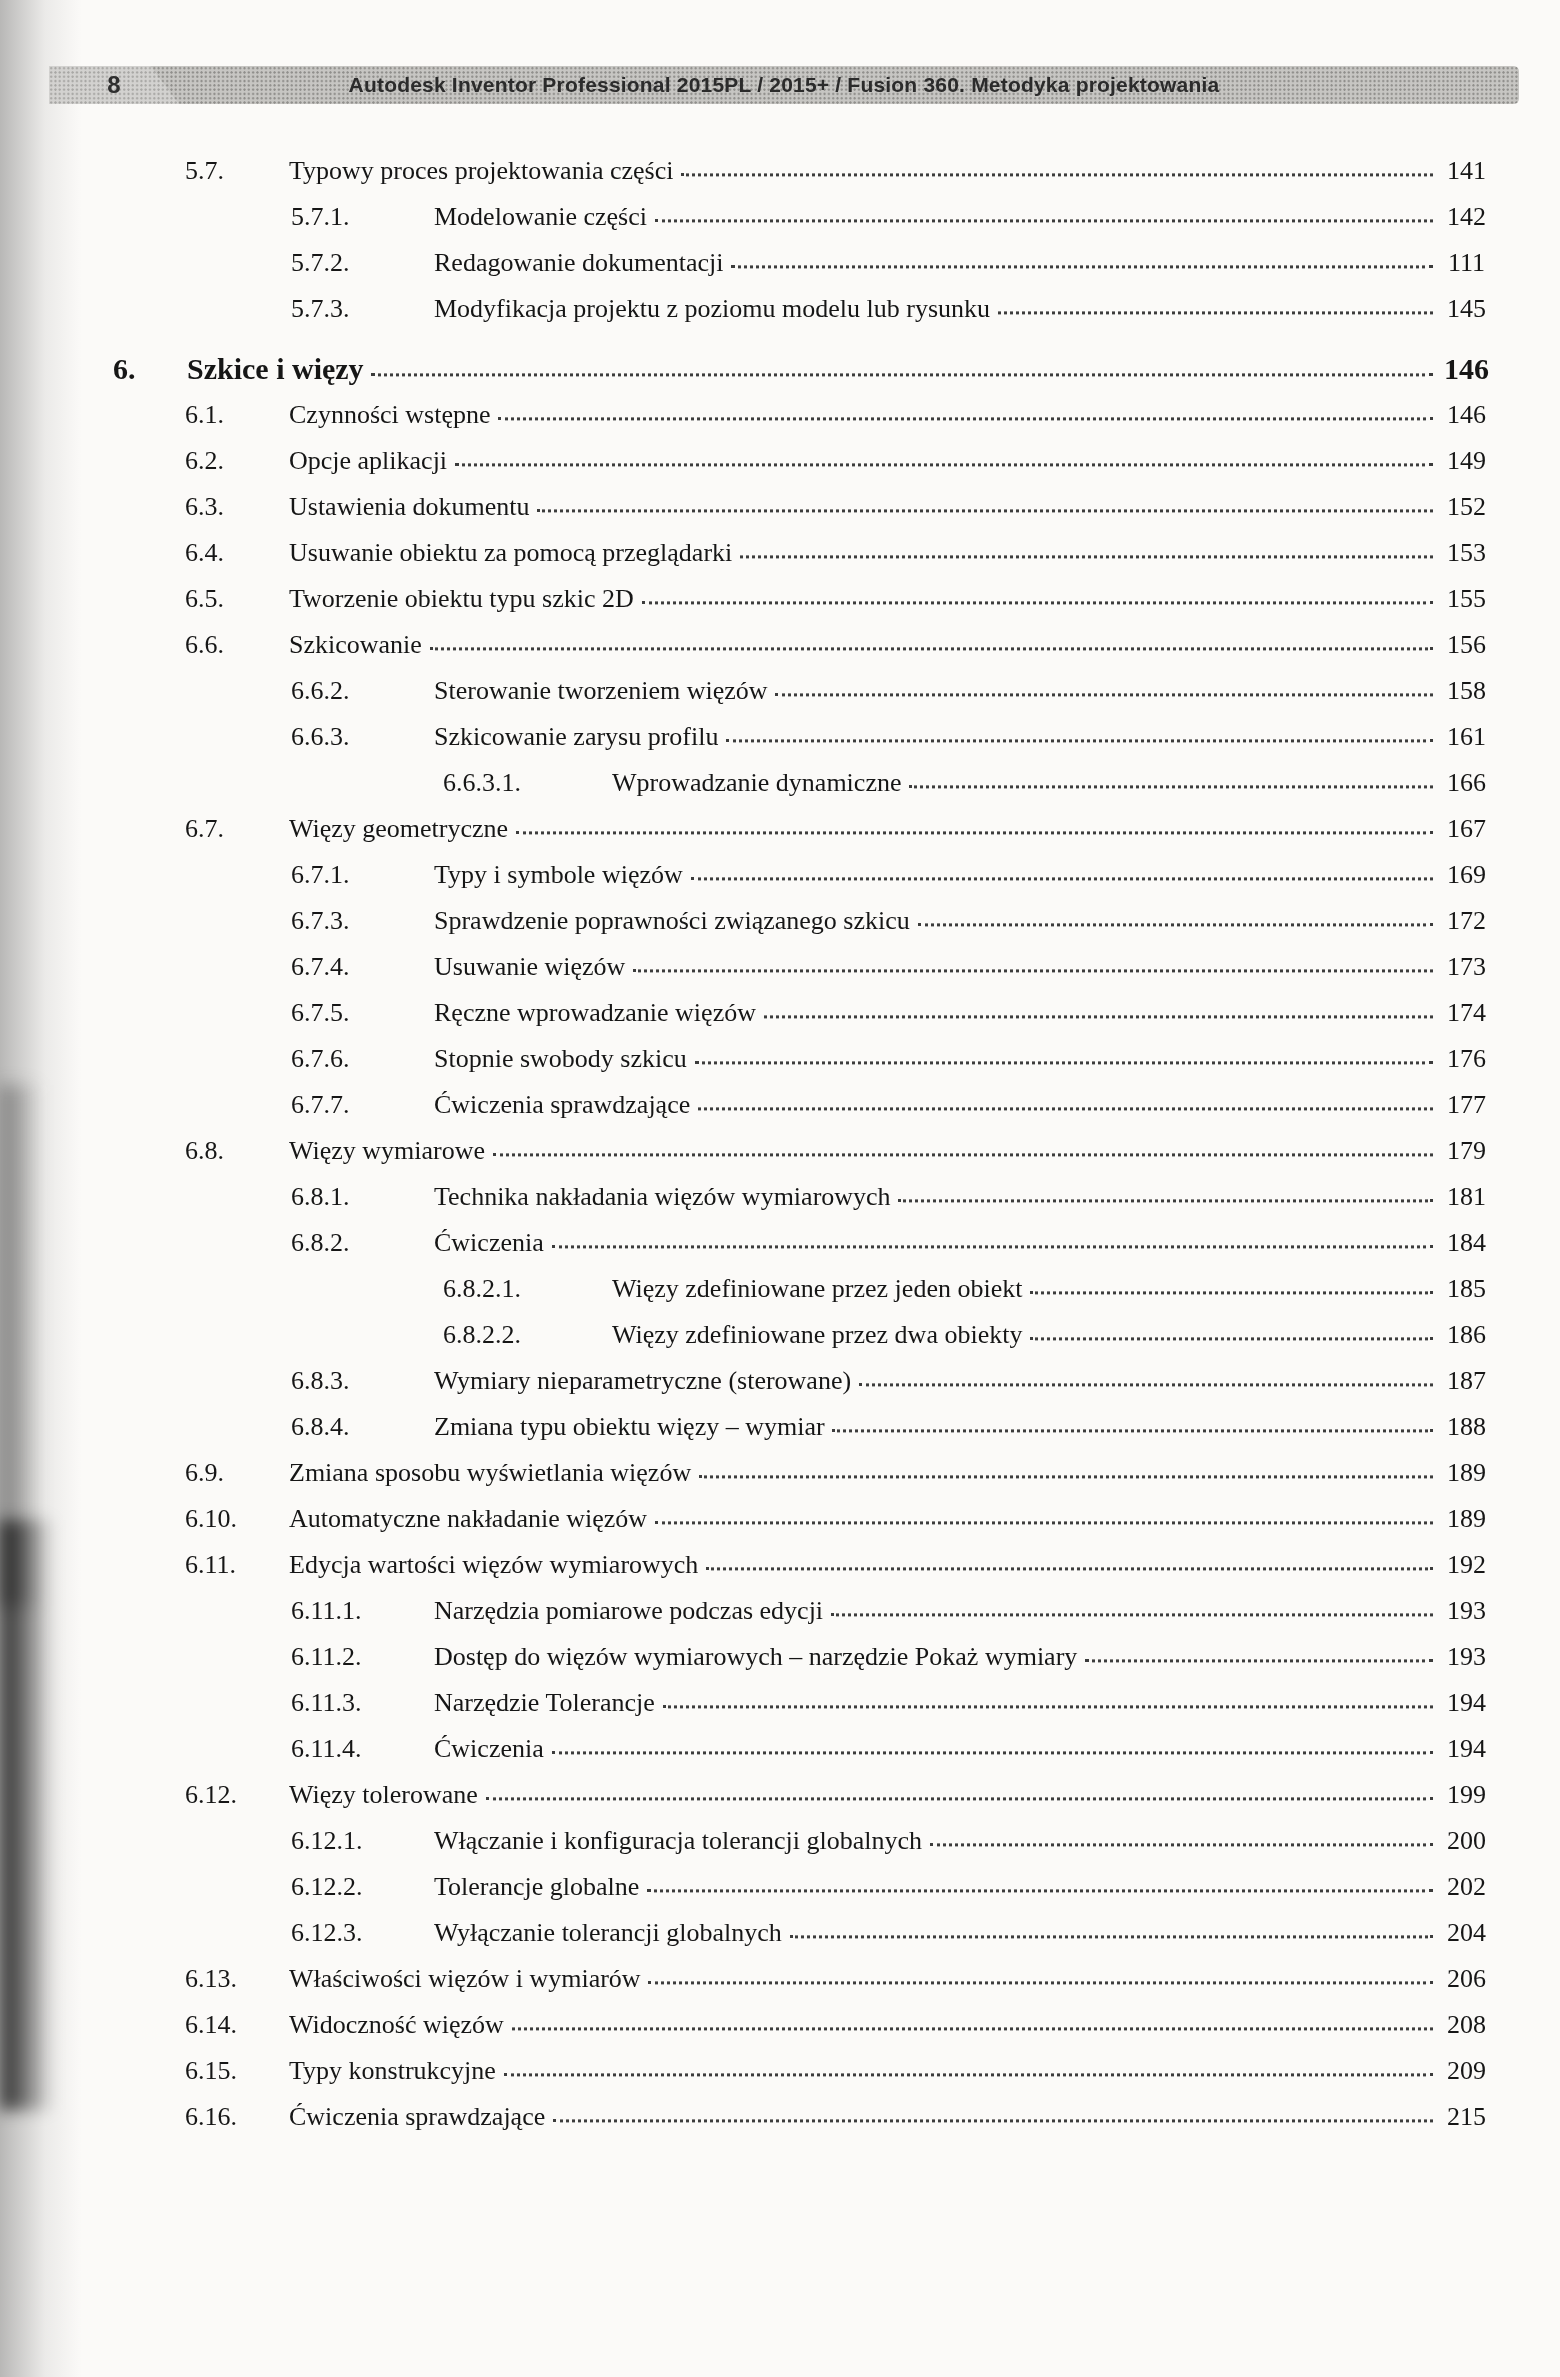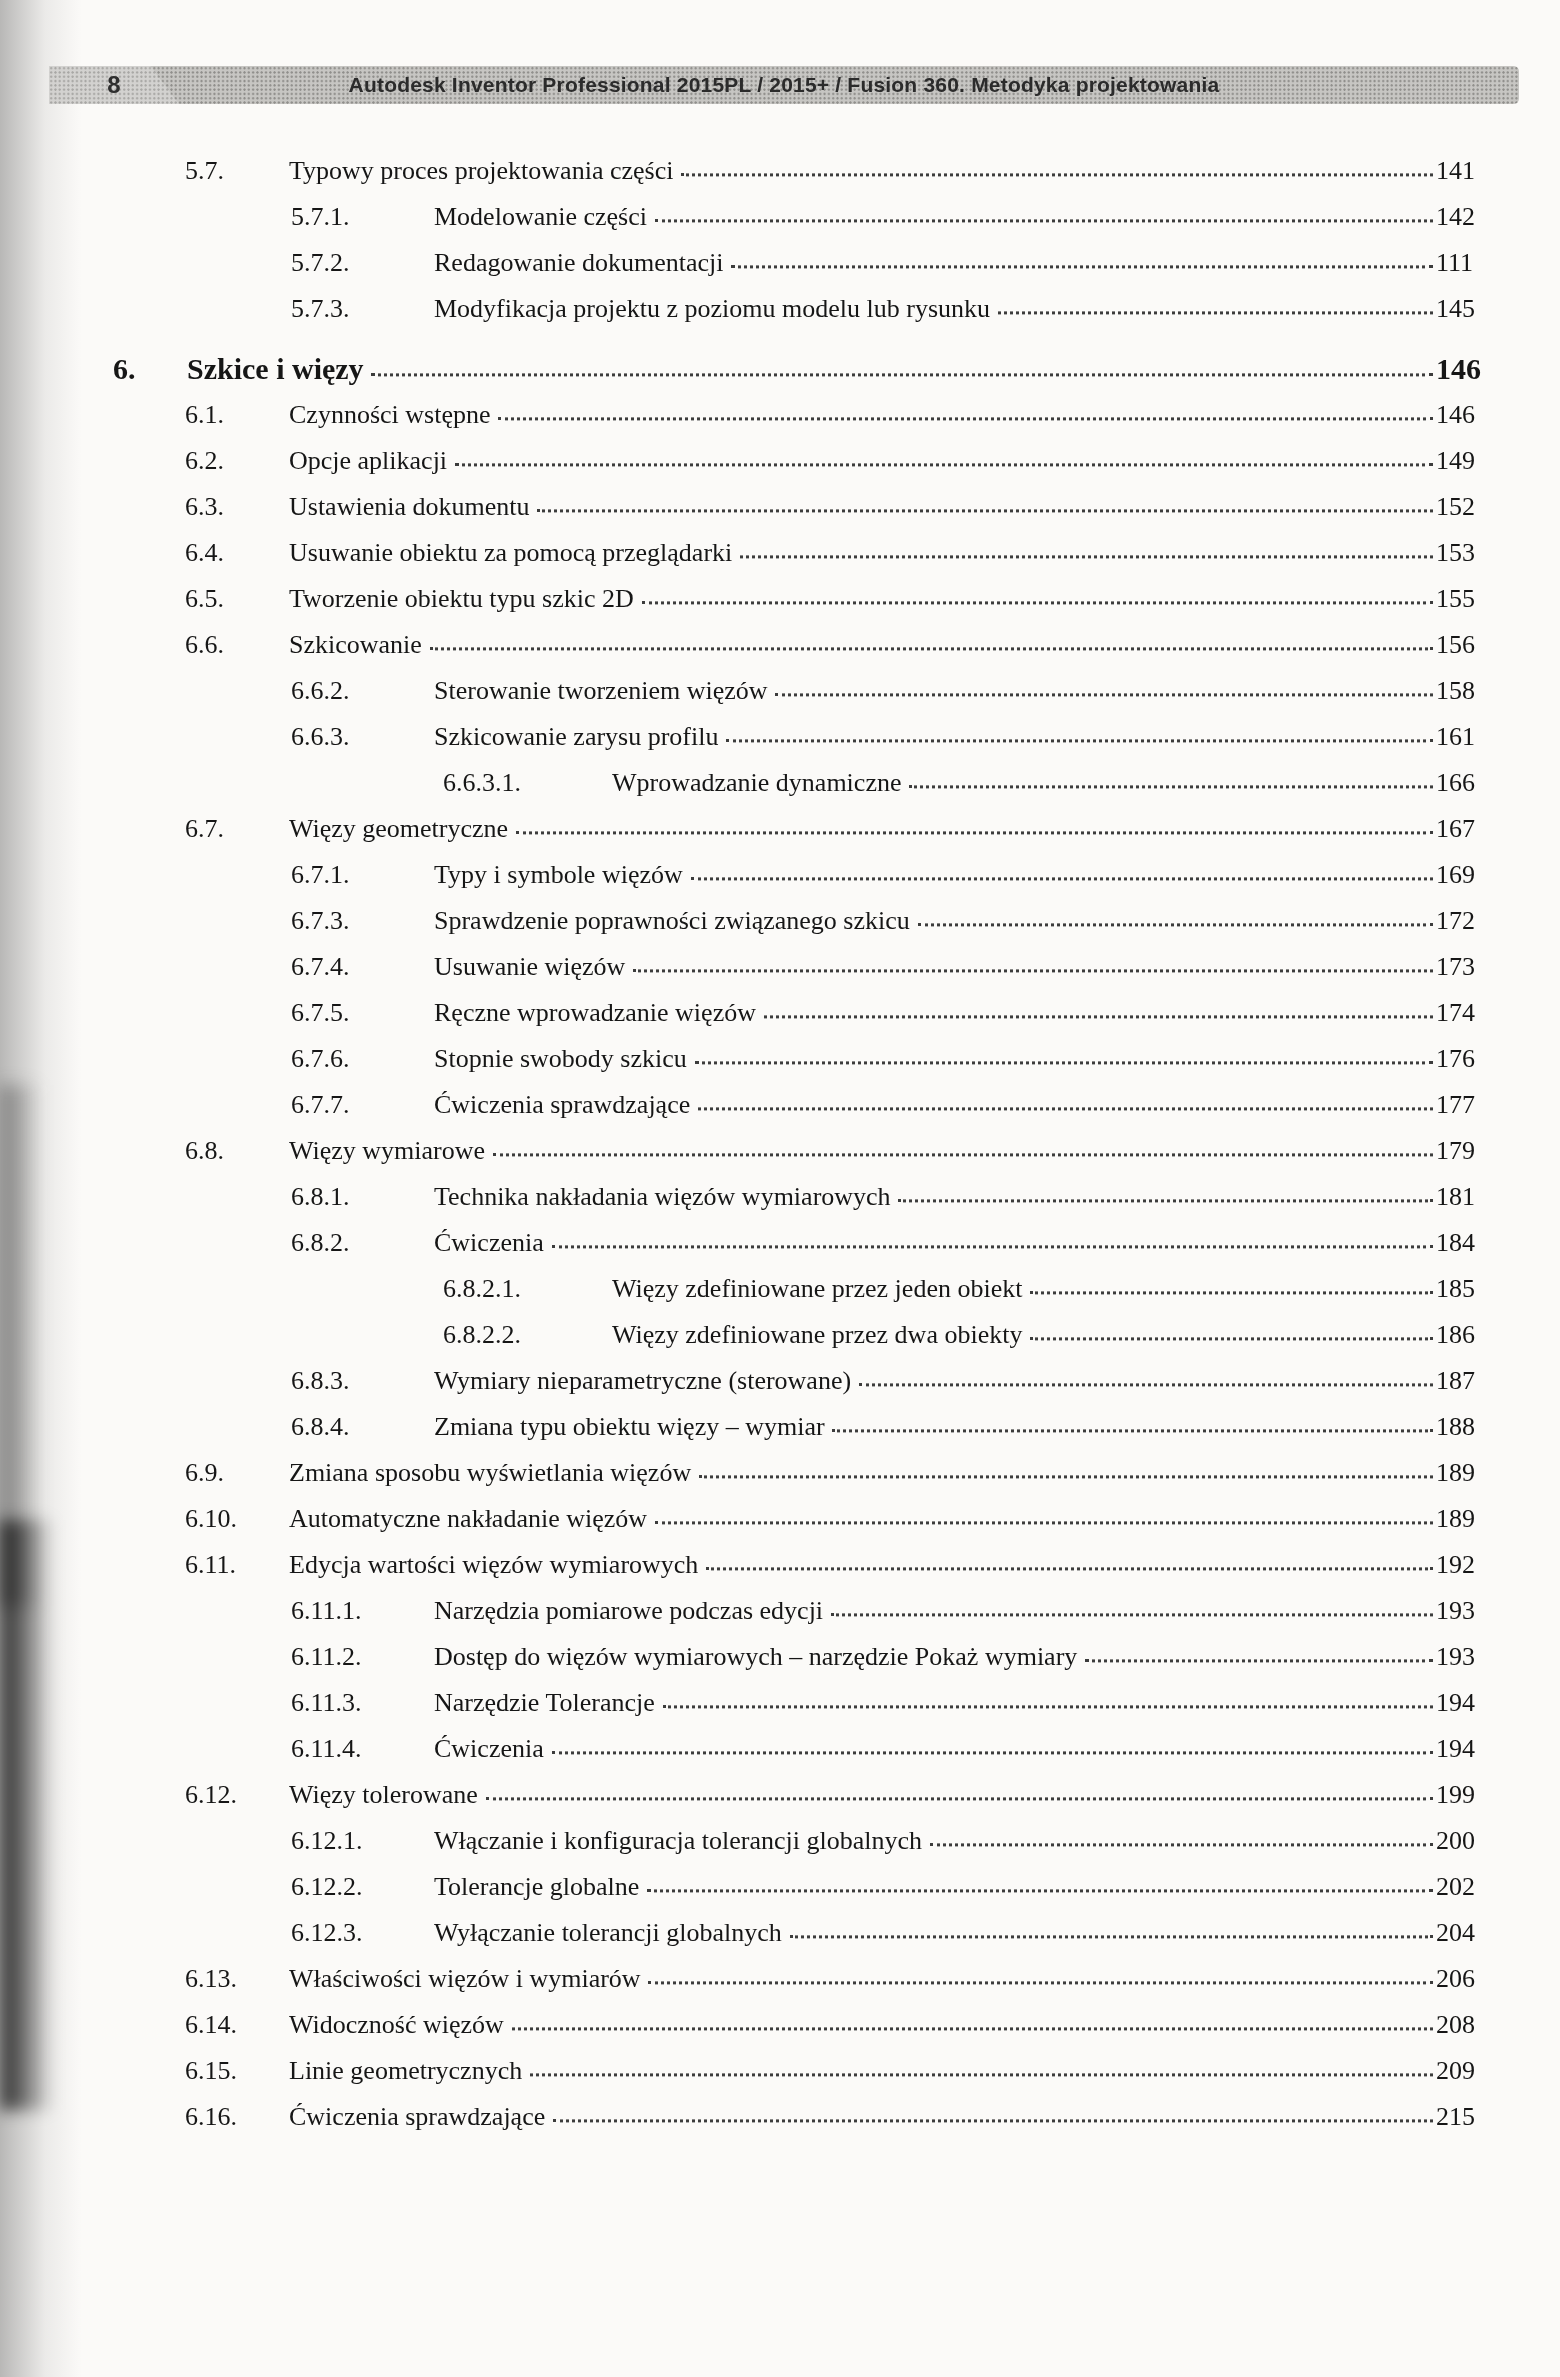--- a/index.html
+++ b/index.html
@@ -87,21 +87,21 @@
   }
   .toc-row .num { flex-shrink: 0; }
   .toc-row .title { flex-shrink: 0; }
   .toc-row .dots {
     flex: 1;
     min-width: 15.6px;
     margin: 0 3.5px 0 7.8px;
     border-bottom: 3px dotted #3c3c3c;
     transform: translateY(-2.6px);
   }
-  .toc-row .pg { min-width: 61px; text-align: left; flex-shrink: 0; }
+  .toc-row .pg { min-width: 61px; text-align: center; flex-shrink: 0; }
 
   .level-1 { padding-left: 113px; font-weight: bold; font-size: 30px; margin-top: 12px; margin-bottom: 1.7px; }
   .level-1 .num { width: 74px; }
   .level-2 { padding-left: 185px; }
   .level-2 .num { width: 104px; }
   .level-3 { padding-left: 291px; }
   .level-3 .num { width: 143px; }
   .level-4 { padding-left: 443px; }
   .level-4 .num { width: 169px; }
 </style>
@@ -404,21 +404,21 @@
 
     <div class="toc-row level-2">
       <span class="num">6.14.</span>
       <span class="title">Widoczność więzów</span>
       <span class="dots"></span>
       <span class="pg">208</span>
     </div>
 
     <div class="toc-row level-2">
       <span class="num">6.15.</span>
-      <span class="title">Linie geometrycznych</span>
+      <span class="title">Typy konstrukcyjne</span>
       <span class="dots"></span>
       <span class="pg">209</span>
     </div>
 
     <div class="toc-row level-2">
       <span class="num">6.16.</span>
       <span class="title">Ćwiczenia sprawdzające</span>
       <span class="dots"></span>
       <span class="pg">215</span>
     </div>

